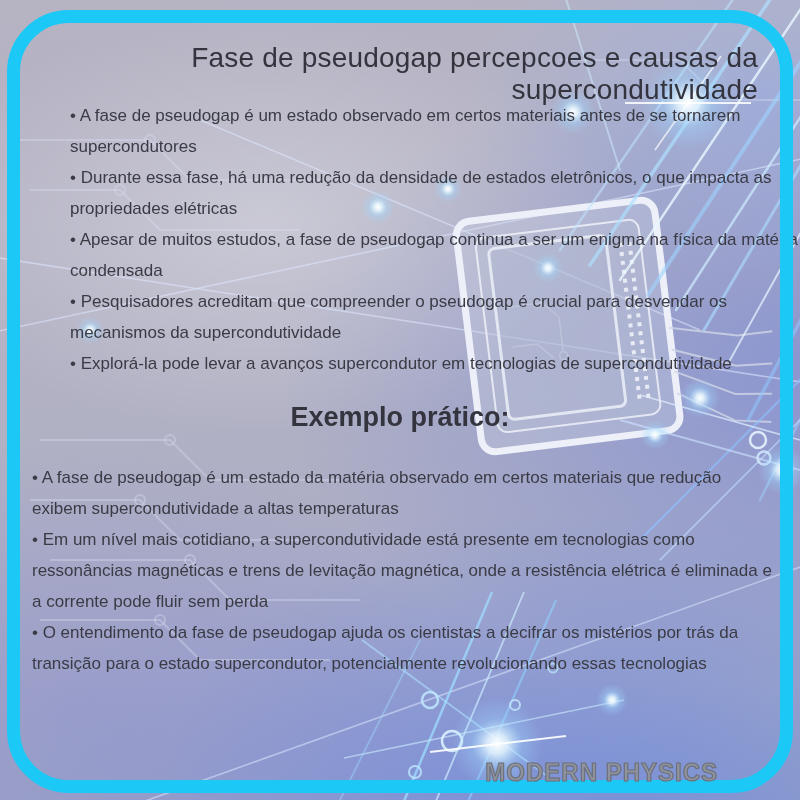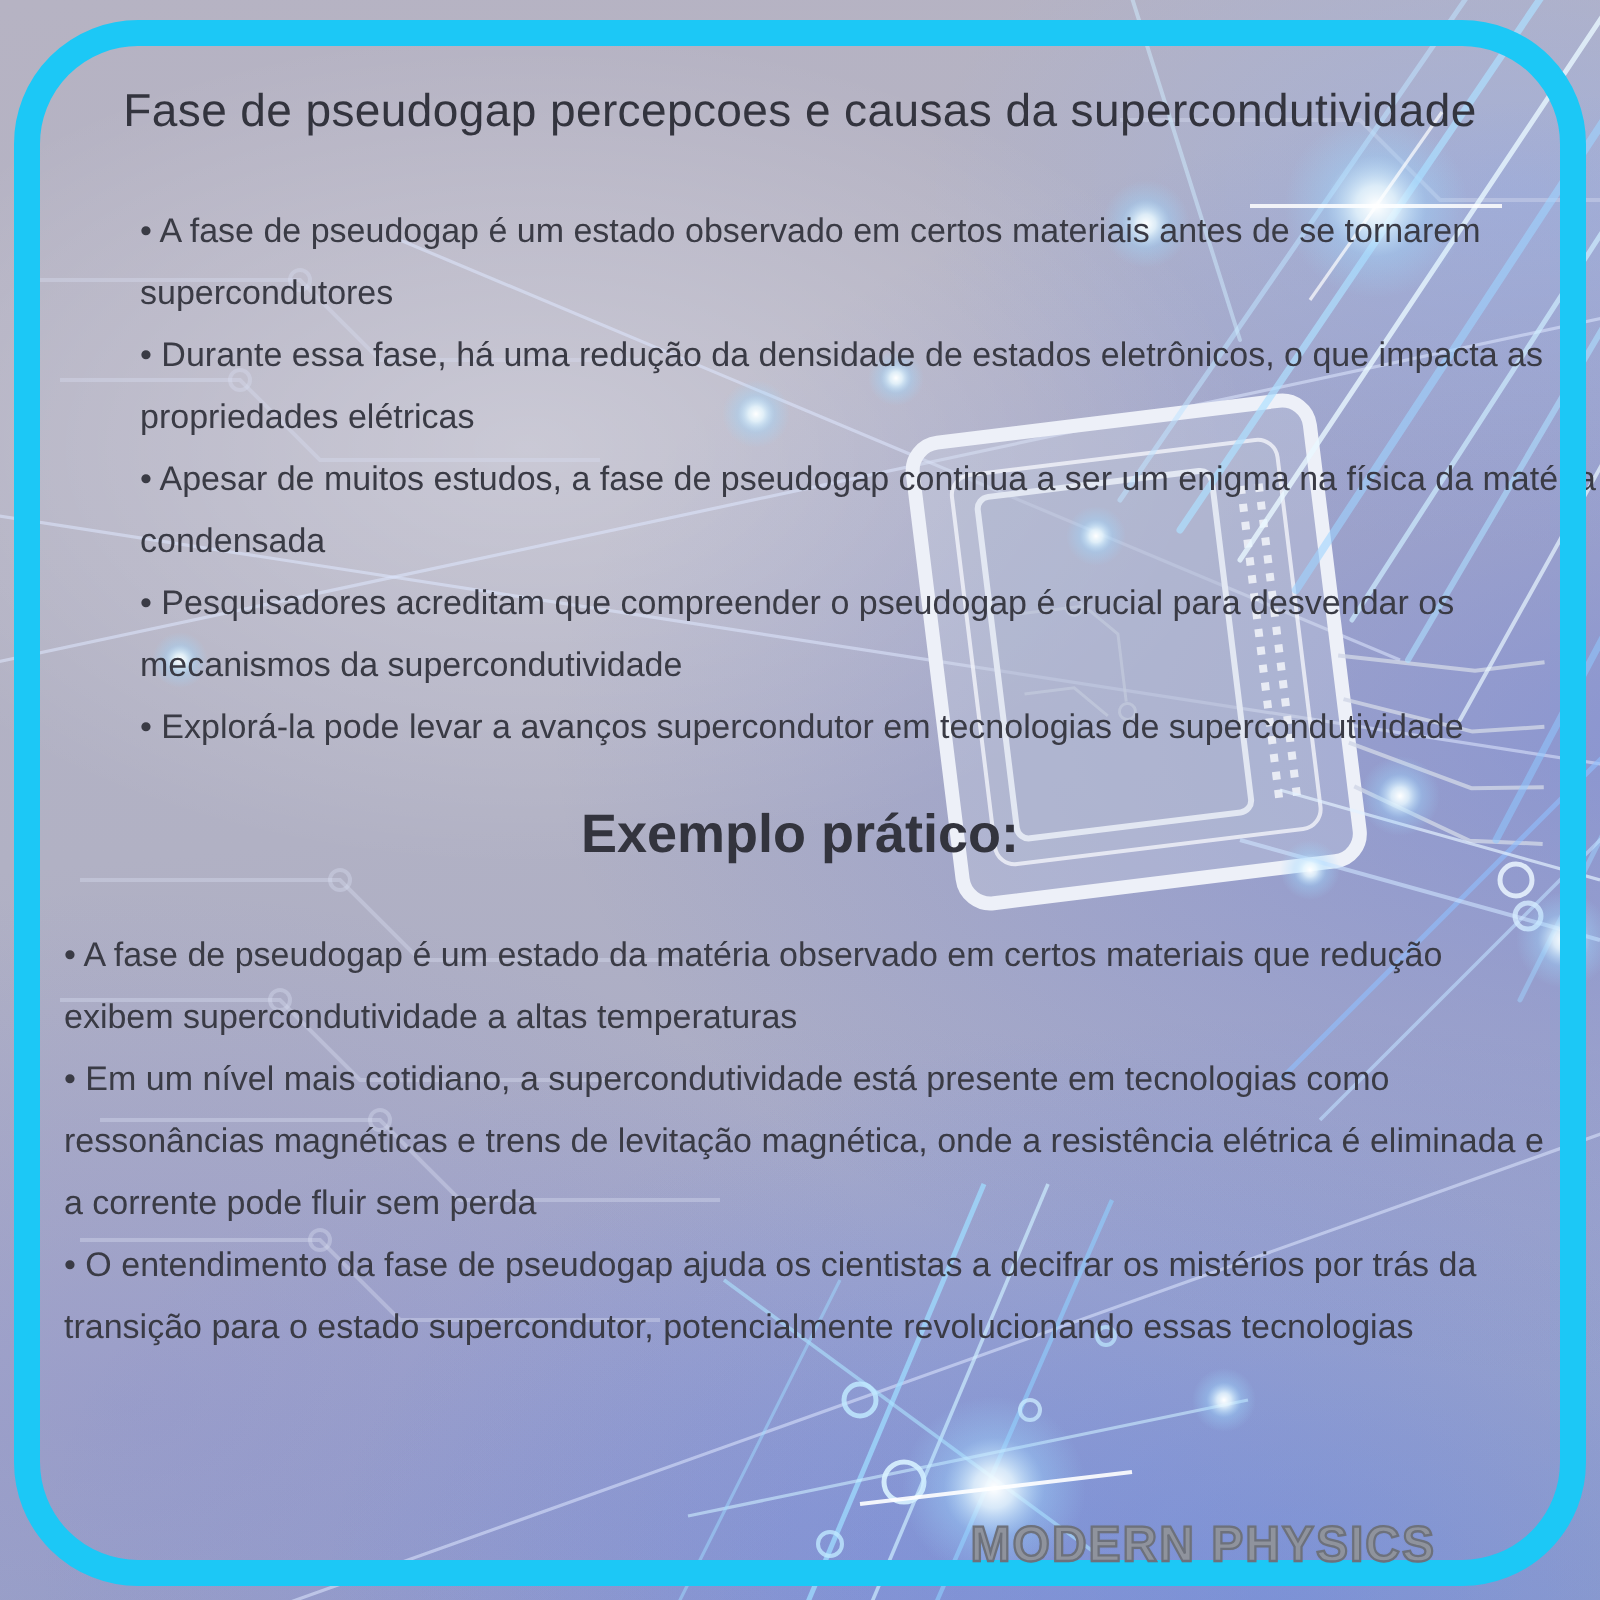--- a/index.html
+++ b/index.html
@@ -23,22 +23,22 @@
   .art{position:absolute;inset:0;z-index:1;}
   
   .frame{
     position:absolute;left:7px;top:10px;width:786px;height:783px;
     box-sizing:border-box;border:13px solid #1cc8f6;border-radius:62px;
     z-index:4;pointer-events:none;
   }
   
   .content{position:absolute;inset:0;z-index:3;color:#3a3b45;}
   .title{
-    position:absolute;top:42px;left:42px;right:42px;text-align:center;
-    font-size:23px;font-weight:500;letter-spacing:.2px;color:#33343e;
+    position:absolute;top:42px;left:42px;right:42px;text-align:right;
+    font-size:28px;font-weight:500;letter-spacing:.2px;color:#33343e;
   }
   .bullets{font-size:17px;line-height:31px;}
   .list-overview{position:absolute;top:100px;left:32px;width:742px;margin-left:38px;}
   .section-heading{
     position:absolute;top:402px;left:0;right:0;text-align:center;
     font-size:27px;font-weight:700;color:#33343e;
   }
   .list-example{position:absolute;top:462px;left:32px;width:742px;}
   .bullet-line{margin:0;padding:0;}
   

